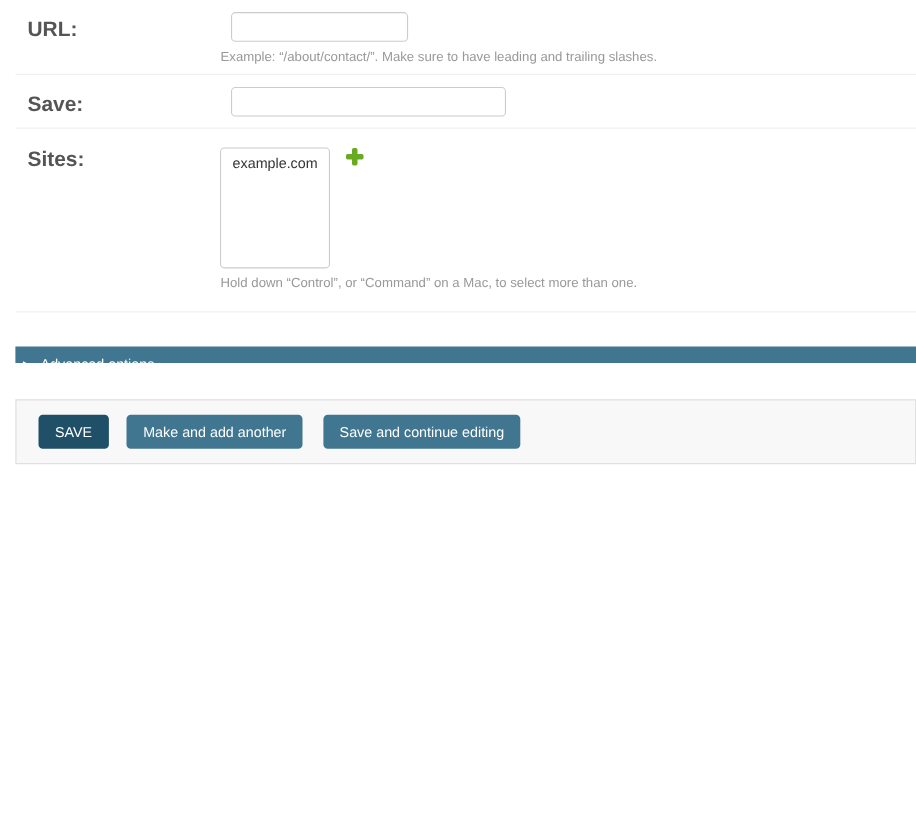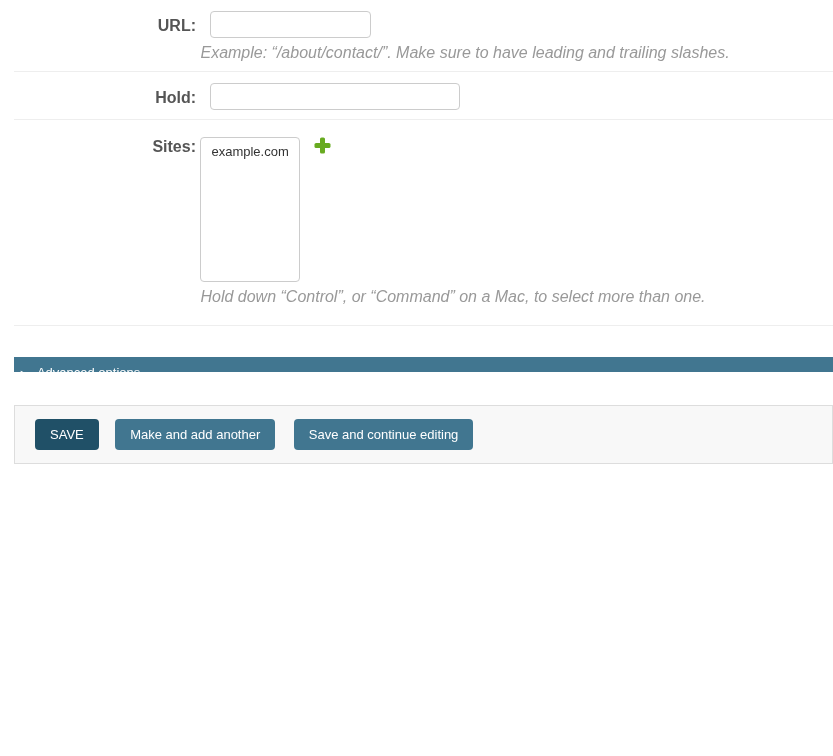--- a/index.html
+++ b/index.html
@@ -34,24 +34,23 @@
   .form-row {
     border-bottom: 1px solid var(--hairline);
     padding: 11px 0 9px 11px;
     overflow: hidden;
   }
   .form-row label {
     display: inline-block;
     width: 171px;
     vertical-align: top;
     padding-top: 6px;
-    font-size: 16px;
+    font-size: 19px;
     font-weight: bold;
     color: #555;
-    text-align: right;
   }
   .form-row label.not-required {
     font-weight: normal;
     color: #333;
   }
   .fieldbox { display: inline-block; vertical-align: top; }
 
   input.vTextField {
     border: 1px solid #ccc;
     border-radius: 4px;
@@ -61,24 +60,23 @@
     font-size: 13px;
     font-family: "Liberation Sans", sans-serif;
     color: #333;
     margin-left: 10px;
     outline: none;
   }
   .url-input { width: 161px; }
   .title-input { width: 250px; }
 
   .help {
-    font-size: 16px;
+    font-size: 12px;
     color: #999;
     margin-top: 6px;
-    font-style: italic;
   }
 
   .row-content { padding-top: 20px; padding-bottom: 14px; }
   .row-content label { padding-top: 2px; }
   textarea.vLargeTextField {
     border: 1px solid #ccc;
     border-radius: 4px;
     width: 620px;
     height: 183px;
     box-sizing: border-box;
@@ -92,21 +90,21 @@
 
   .row-sites { padding-top: 17px; padding-bottom: 19px; }
   .row-sites label { padding-top: 1px; }
   .multiselect {
     display: inline-block;
     vertical-align: top;
     border: 1px solid #ccc;
     border-radius: 4px;
     background: #fff;
     width: 100px;
-    height: 145px;
+    height: 110px;
     box-sizing: border-box;
     overflow: hidden;
     cursor: default;
   }
   .multiselect .option {
     padding: 6px 10px 4px 10px;
     font-size: 13px;
     color: #333;
     white-space: nowrap;
   }
@@ -174,21 +172,21 @@
 
     <div class="form-row">
       <label>URL:</label>
       <div class="fieldbox">
         <input type="text" class="vTextField url-input" value="" style="">
         <div class="help">Example: “/about/contact/”. Make sure to have leading and trailing slashes.</div>
       </div>
     </div>
 
     <div class="form-row">
-      <label>Hold:</label>
+      <label>Save:</label>
       <div class="fieldbox">
         <input type="text" class="vTextField title-input" value="" style="">
       </div>
     </div>
 
 
     <div class="form-row row-sites">
       <label>Sites:</label>
       <div class="fieldbox">
         <div>

